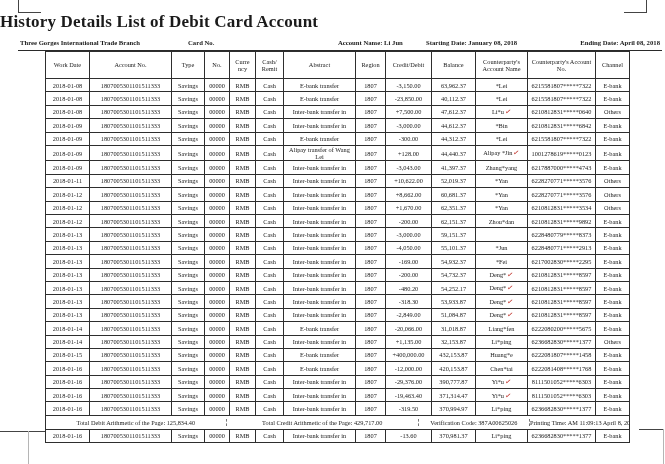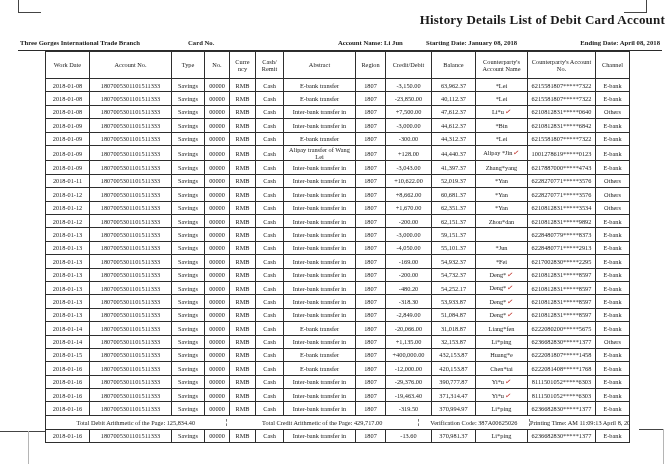--- a/index.html
+++ b/index.html
@@ -5,22 +5,22 @@
   html,body{margin:0;padding:0;}
   body{
     width:665px;height:464px;background:#ffffff;position:relative;overflow:hidden;
     font-family:"Liberation Serif", serif;color:#1a1a1a;
   }
   
   .mark{position:absolute;background:#444;}
   .mark-gray{position:absolute;background:#b5b5b5;}
   
   .page-title{
-    position:absolute;top:12px;left:0;right:0;text-align:right;
-    font-size:13px;font-weight:bold;letter-spacing:.2px;
+    position:absolute;top:12px;left:0;right:0;text-align:left;
+    font-size:17px;font-weight:bold;letter-spacing:.2px;
   }
   
   .info-row{
     position:absolute;top:38px;left:18px;width:644px;height:12px;
     border-bottom:1px solid #2a2a2a;font-size:6.7px;font-weight:bold;white-space:nowrap;
   }
   .info-row span{position:absolute;top:1px;}
   .info-branch{left:2px;}
   .info-cardno{left:170px;}
   .info-account{left:320px;}

